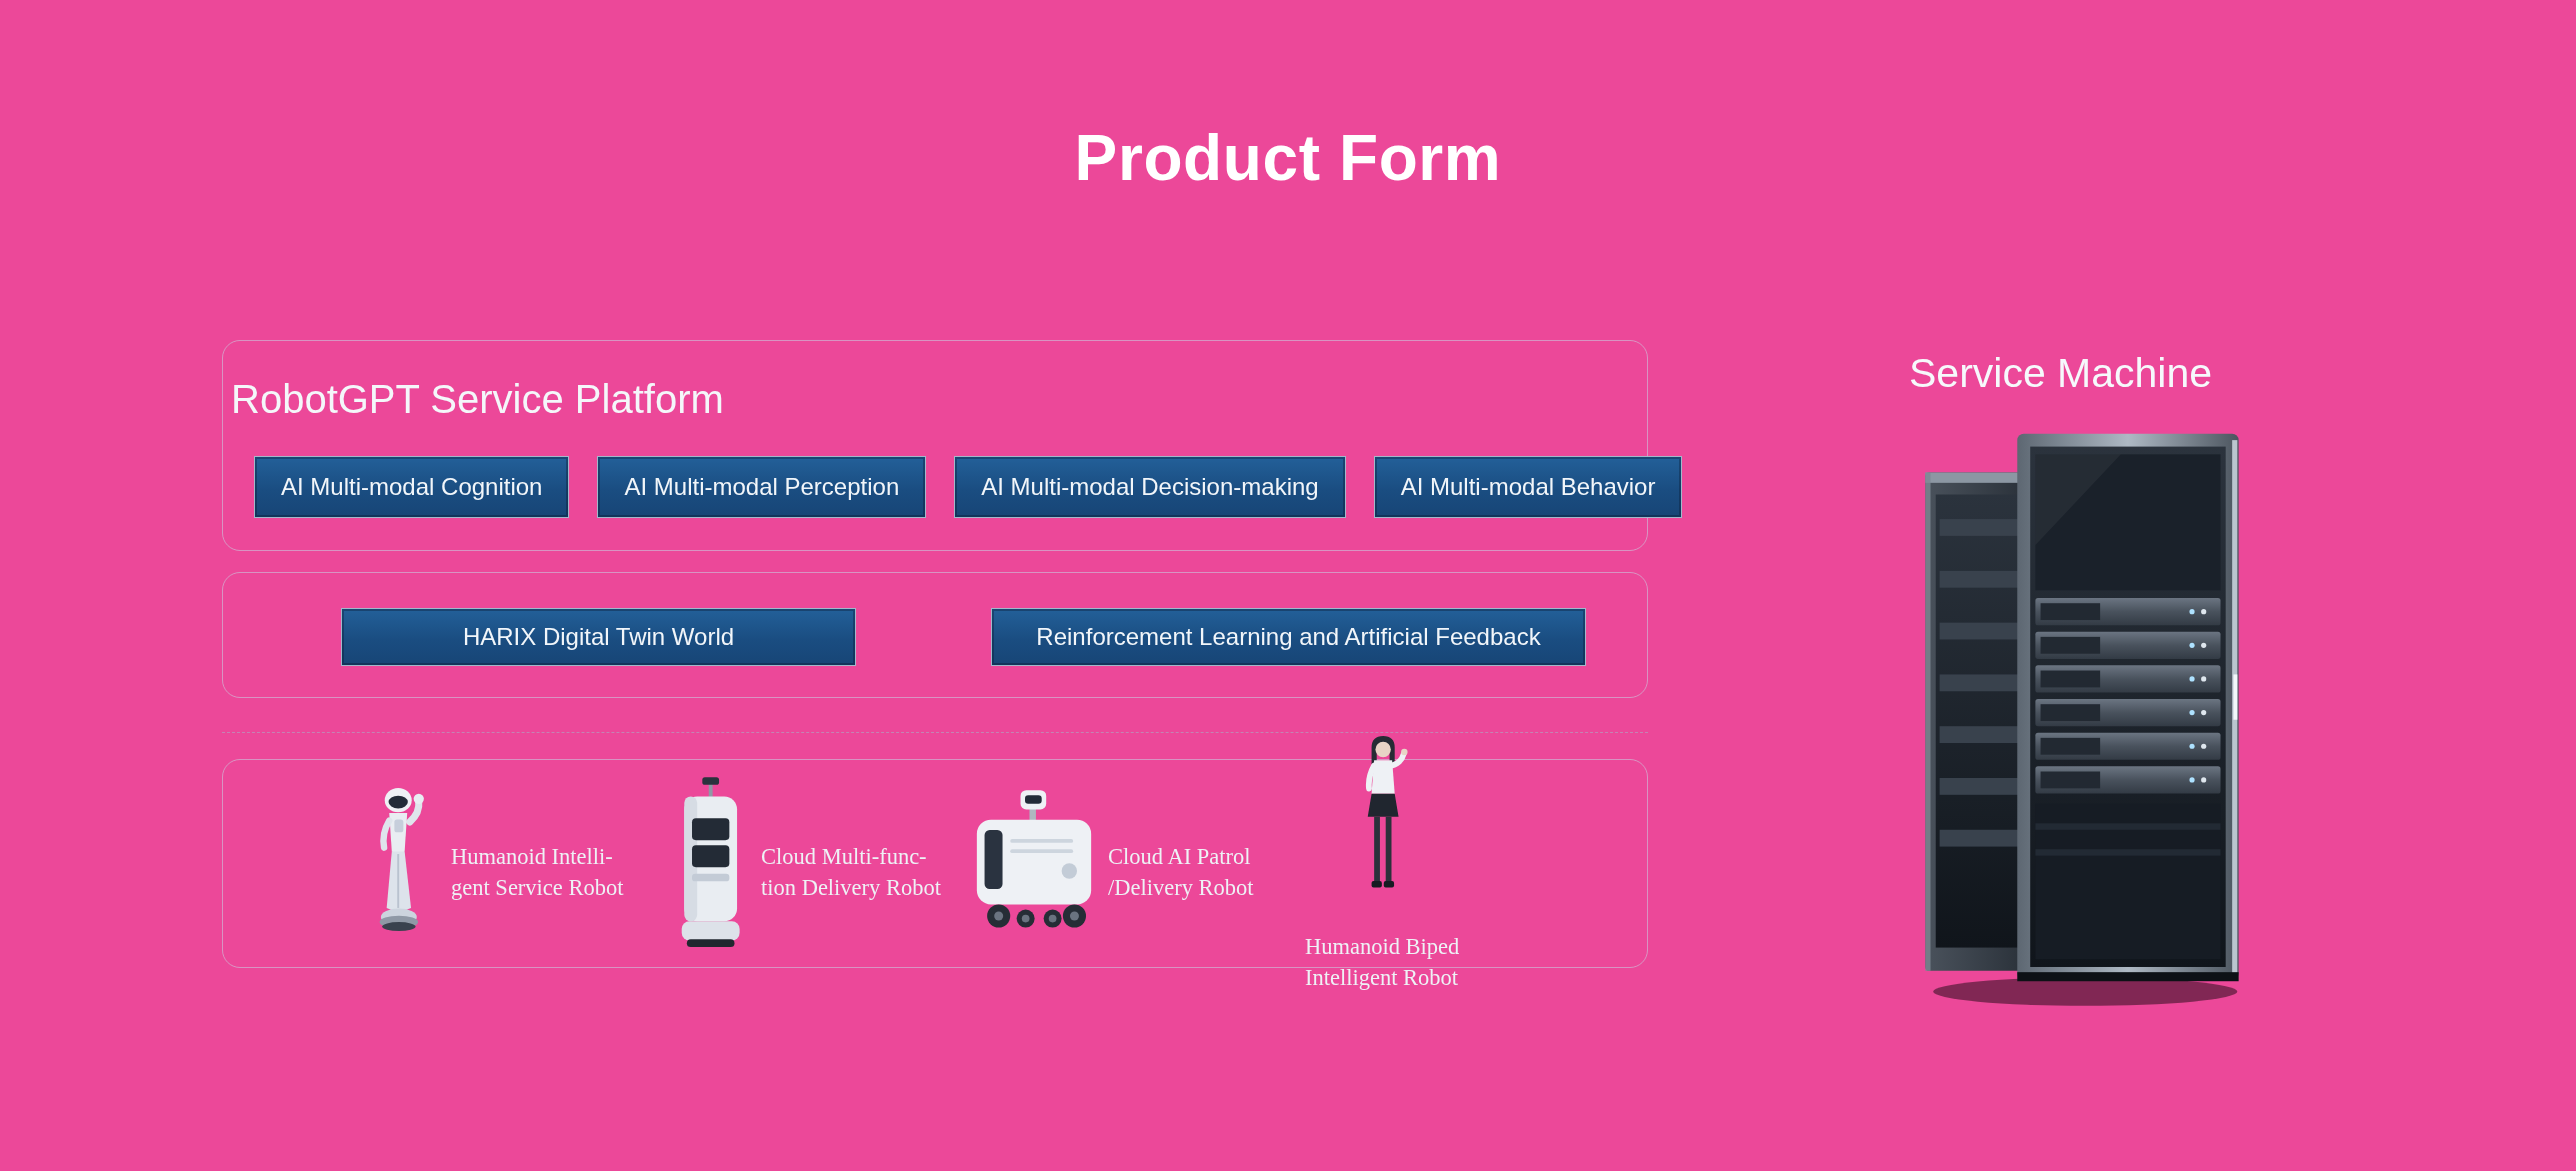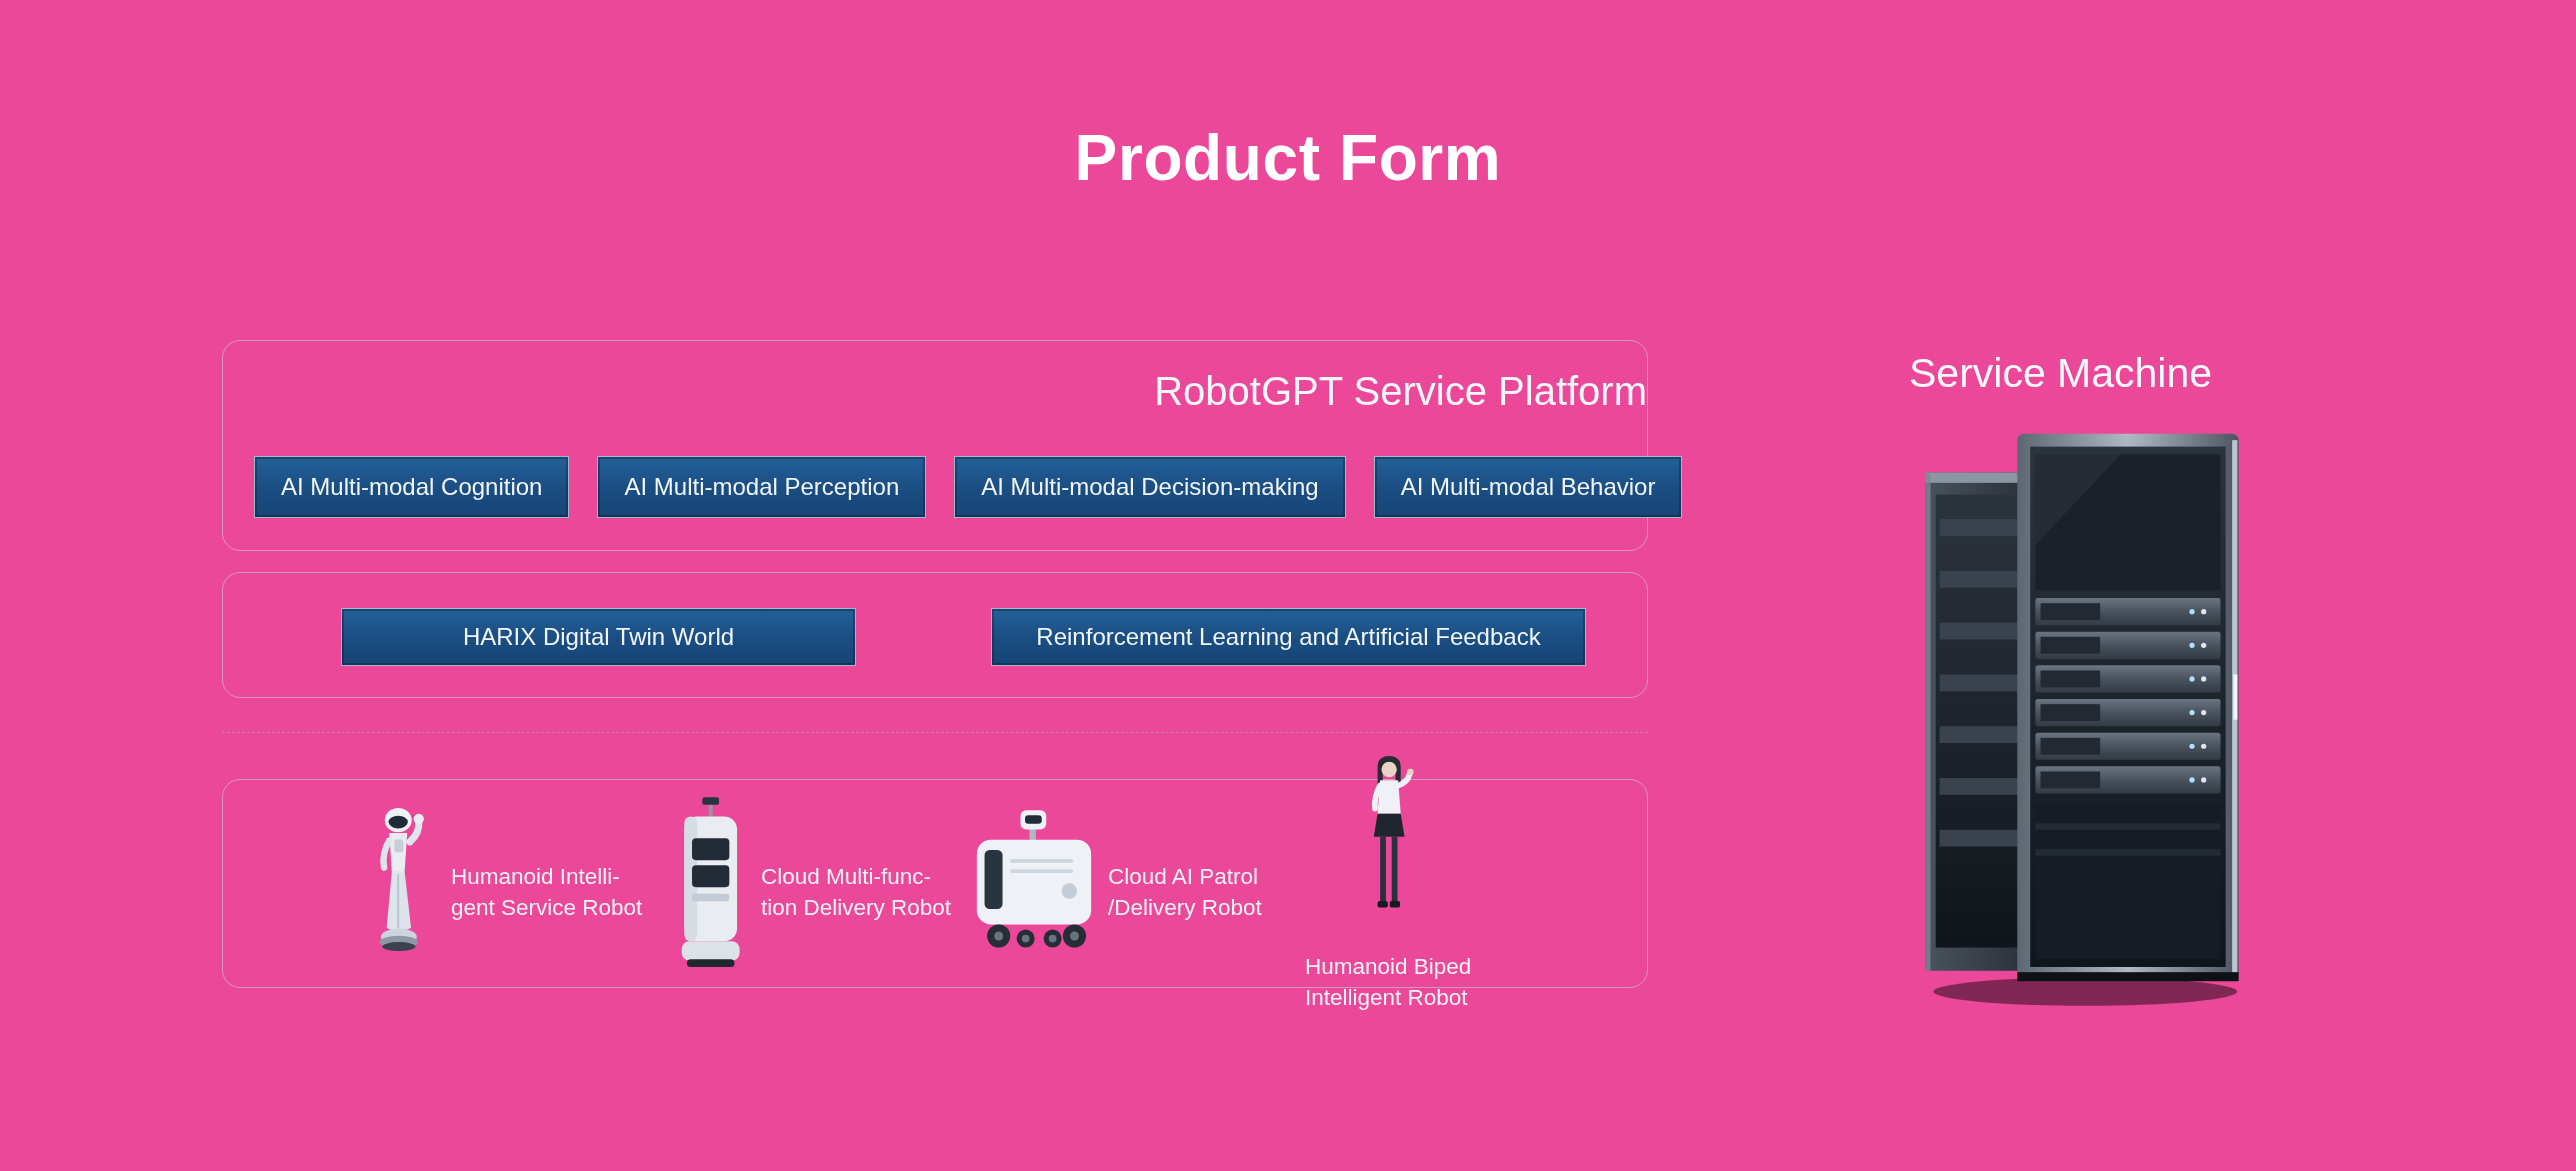--- a/index.html
+++ b/index.html
@@ -10,43 +10,43 @@
   .page-title{
     position:absolute;top:126px;left:0;width:2576px;text-align:center;
     font-size:64px;font-weight:700;letter-spacing:0.6px;color:#ffffff;margin:0;line-height:1;
   }
   .panel{
     position:absolute;left:222px;width:1426px;box-sizing:border-box;
     border:1.3px solid rgba(200,212,228,0.55);border-radius:18px;background:transparent;
   }
   .panel-platform{top:340px;height:211px;}
   .panel-title{
-    position:absolute;top:30px;left:0;width:100%;text-align:right;
-    font-size:40px;font-weight:400;color:#f4f7fa;margin:0;line-height:1;
+    position:absolute;top:30px;left:0;width:100%;text-align:left;
+    font-size:40px;font-weight:400;color:#f4f7fa;margin:8px;line-height:1;
   }
   .chip-row{
     position:absolute;left:31px;right:26px;top:115px;display:flex;gap:28px;
   }
   .chip{
     height:62px;display:flex;align-items:center;justify-content:center;
     font-size:24px;color:#f2f6fa;white-space:nowrap;box-sizing:border-box;
     background:linear-gradient(180deg,#236099 0%,#1a4d81 55%,#174576 100%);
     border:1.3px solid #a3b7cb;
     box-shadow:inset 0 0 0 1.9px rgba(9,20,40,0.35);
     padding:0 26px;flex:1 1 auto;
   }
   .panel-capabilities{top:572px;height:126px;text-align:right;}
   .chip-abs{position:absolute;top:35px;height:58px;flex:none;}
   .chip-harix{left:118px;width:515px;}
   .chip-rl{left:740px;width:595px;margin-left:28px;}
   .dashed-divider{
     position:absolute;left:222px;top:732px;width:1426px;height:0;
     border-top:1.9px dashed rgba(165,180,200,0.55);
   }
-  .panel-robots{top:779px;height:209px;}
+  .panel-robots{top:759px;height:209px;font-family:Liberation Serif, serif;}
   .robot-group{
     position:absolute;top:50%;transform:translateY(-50%);
     display:flex;align-items:center;gap:13px;
   }
   .rg1{left:138px;}
   .rg2{left:451px;}
   .rg3{left:750px;}
   .rg4{left:1082px;flex-direction:column;}
   .robot-img{display:block;flex:none;}
   .robot-label{

